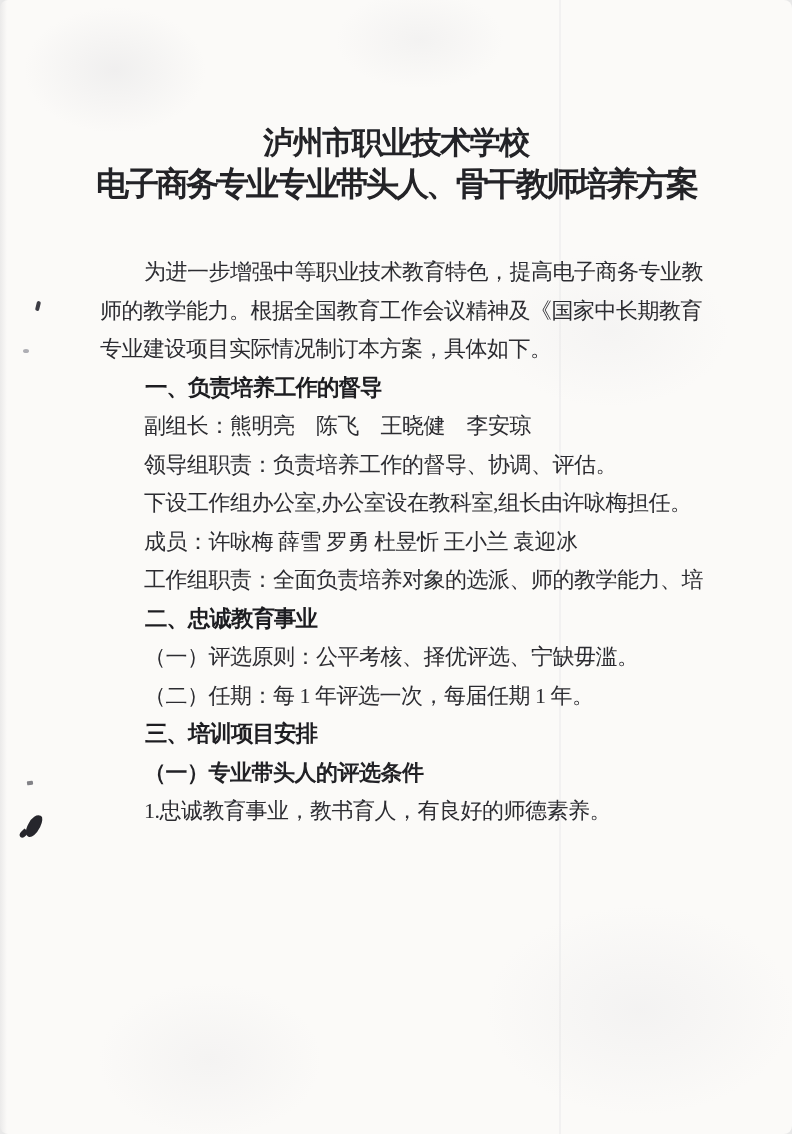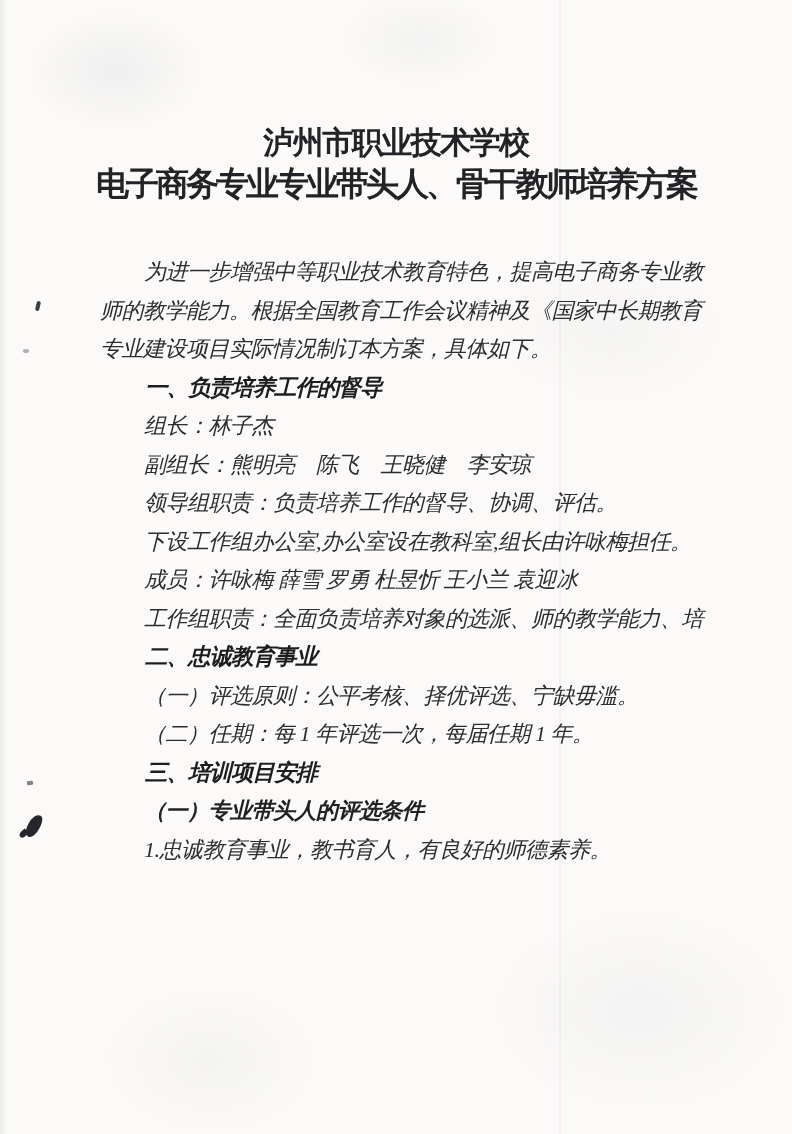--- a/index.html
+++ b/index.html
@@ -8,38 +8,38 @@
     overflow:hidden;
     background-color:#fbfaf8;
     background-image:
       linear-gradient(to right, rgba(150,150,158,0.16), rgba(150,150,158,0) 7px),
       radial-gradient(ellipse 130px 90px at 115px 70px, rgba(195,195,202,0.20), rgba(195,195,202,0) 70%),
       radial-gradient(ellipse 170px 110px at 610px 330px, rgba(200,200,208,0.12), rgba(200,200,208,0) 70%),
       radial-gradient(ellipse 220px 150px at 640px 1010px, rgba(200,200,208,0.15), rgba(200,200,208,0) 70%),
       radial-gradient(ellipse 160px 110px at 210px 1060px, rgba(195,195,202,0.12), rgba(195,195,202,0) 70%),
       radial-gradient(ellipse 120px 70px at 420px 40px, rgba(195,195,202,0.14), rgba(195,195,202,0) 70%);
     font-family:"Liberation Serif","DejaVu Serif",serif;
+    border-radius:8px;
   }
   .fold-line {
     position:absolute; left:559px; top:0; width:2px; height:100%;
     background:rgba(185,185,192,0.13);
   }
   .doc-title {
     position:absolute; top:122px; left:0; width:792px;
     text-align:center;
     font-family:"Liberation Sans","DejaVu Sans",sans-serif;
     font-weight:700; color:#232327;
   }
   .title-line1 { font-size:31px; line-height:42px; letter-spacing:-1.5px; }
   .title-line2 { font-size:33px; line-height:40px; letter-spacing:-3px; }
   .content {
     position:absolute; left:100px; top:253px; width:616px;
     font-size:22px; line-height:38.5px; letter-spacing:-0.5px;
     color:#2c2c31;
-    font-style:italic;
   }
   .l { white-space:nowrap; height:38.5px; }
   .indent { text-indent:2em; }
   .heading {
     font-family:"Liberation Sans","DejaVu Sans",sans-serif;
     font-weight:700; font-size:22.5px; letter-spacing:-1px; color:#1d1d21;
   }
   .subheading { font-weight:700; color:#222226; }
   
   .ink-tick {
@@ -73,21 +73,20 @@
   <div class="doc-title">
     <div class="title-line1">泸州市职业技术学校</div>
     <div class="title-line2">电子商务专业专业带头人、骨干教师培养方案</div>
   </div>
 
   <div class="content" id="content">
       <div class="l indent">为进一步增强中等职业技术教育特色，提高电子商务专业教</div>
       <div class="l">师的教学能力。根据全国教育工作会议精神及《国家中长期教育</div>
       <div class="l">专业建设项目实际情况制订本方案，具体如下。</div>
       <div class="l heading indent">一、负责培养工作的督导</div>
-      <div class="l indent">组长：林子杰</div>
       <div class="l indent">副组长：熊明亮　陈飞　王晓健　李安琼</div>
       <div class="l indent">领导组职责：负责培养工作的督导、协调、评估。</div>
       <div class="l indent">下设工作组办公室,办公室设在教科室,组长由许咏梅担任。</div>
       <div class="l indent">成员：许咏梅 薛雪 罗勇 杜昱忻 王小兰 袁迎冰</div>
       <div class="l indent">工作组职责：全面负责培养对象的选派、师的教学能力、培</div>
       <div class="l heading indent">二、忠诚教育事业</div>
       <div class="l indent">（一）评选原则：公平考核、择优评选、宁缺毋滥。</div>
       <div class="l indent">（二）任期：每 1 年评选一次，每届任期 1 年。</div>
       <div class="l heading indent">三、培训项目安排</div>
       <div class="l subheading indent">（一）专业带头人的评选条件</div>

